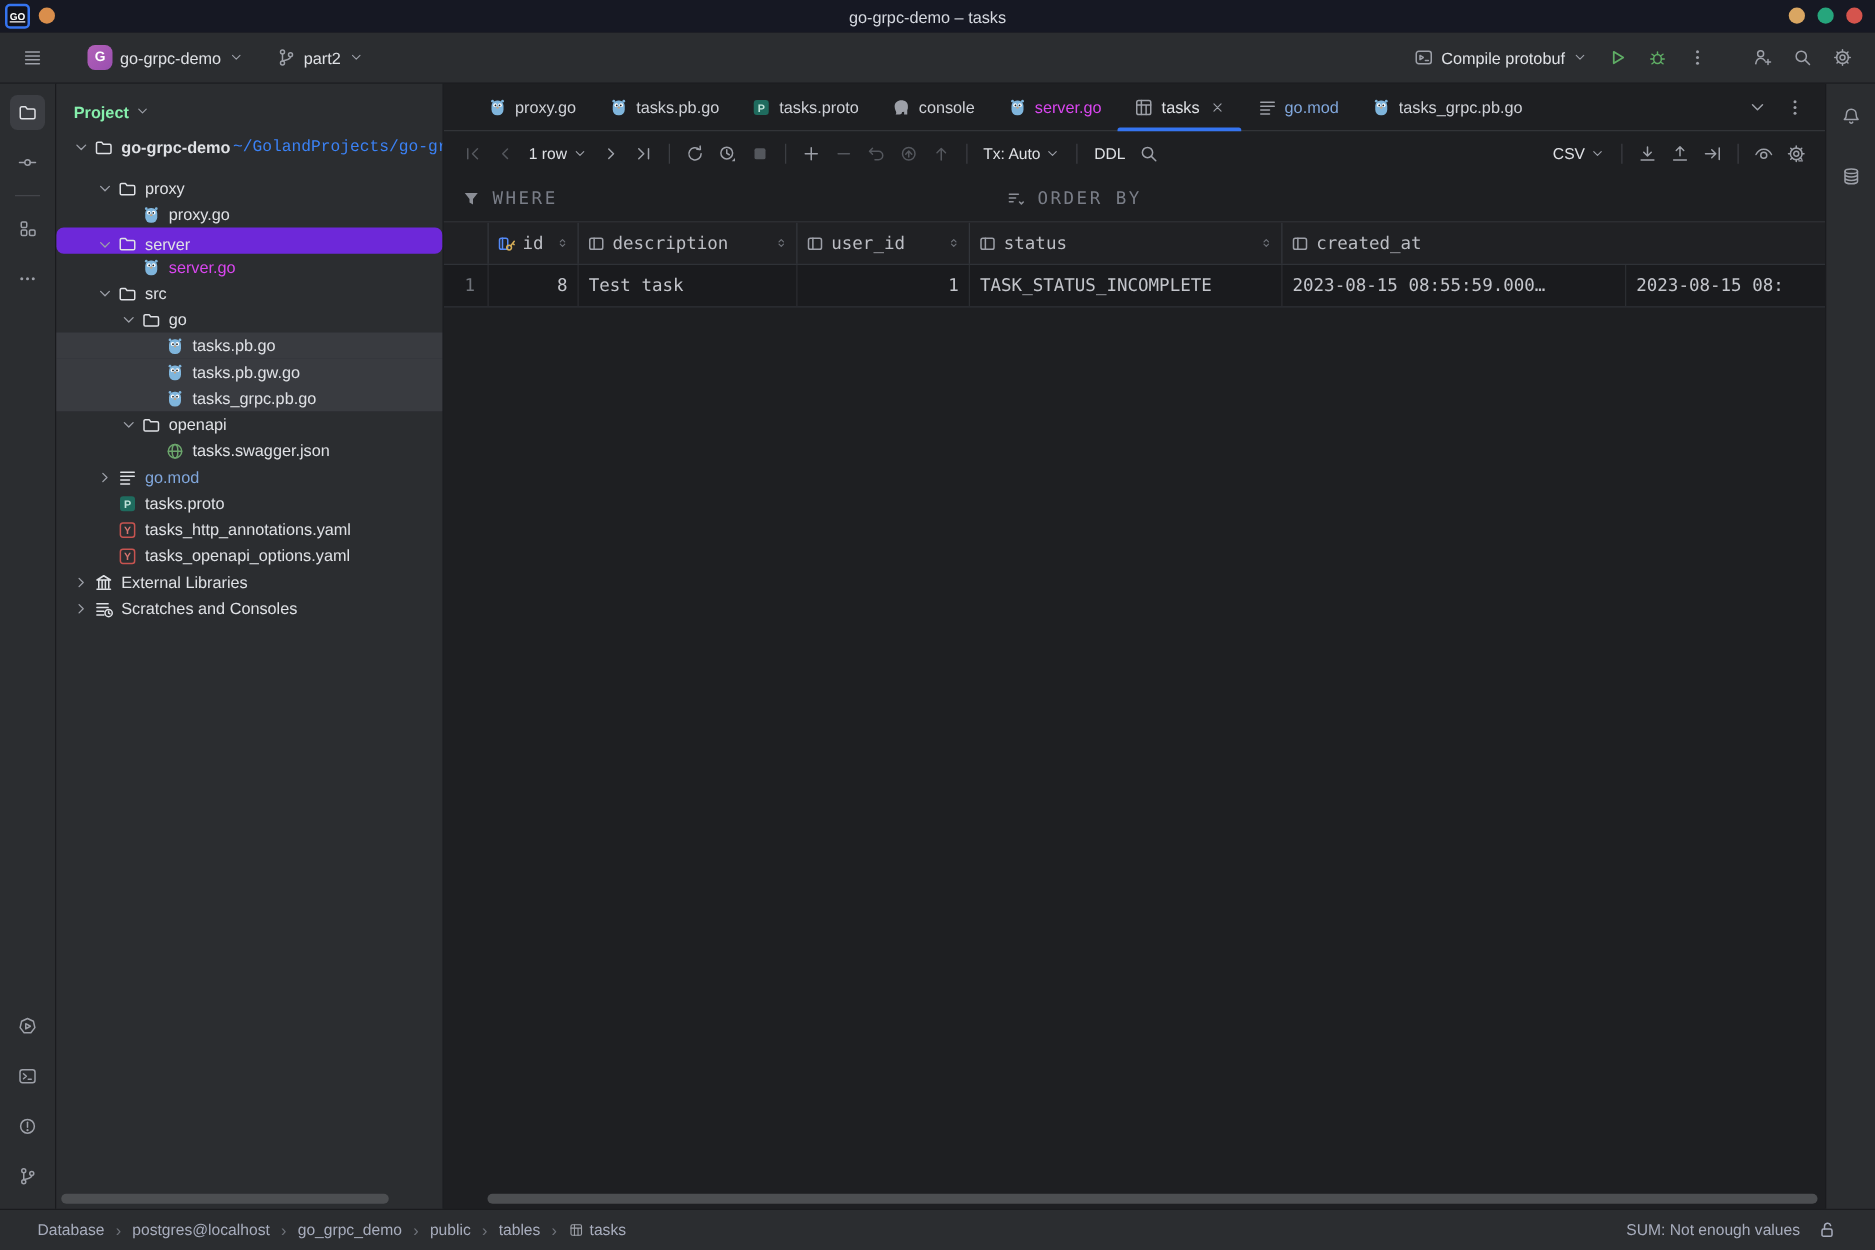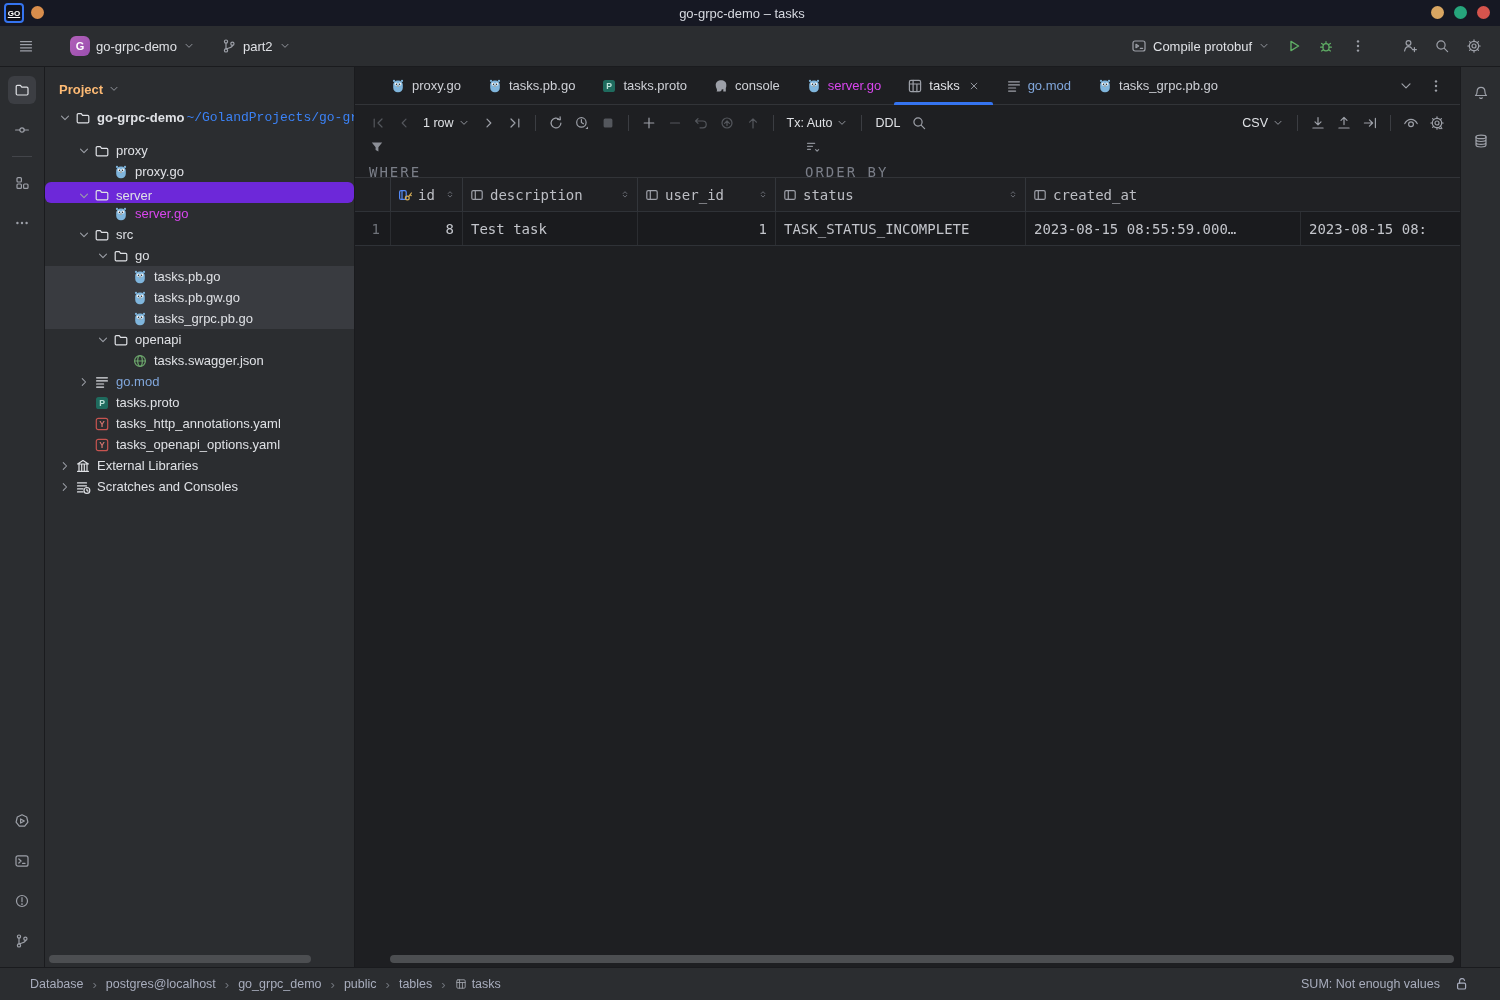--- a/index.html
+++ b/index.html
@@ -31,21 +31,21 @@
   .content { display:flex; height:900px; }
 
   .left-strip { width:45px; background:#2b2d30; border-right:1px solid #1a1b1e; display:flex; flex-direction:column; align-items:center; padding:9px 0 12px; gap:12px; color:#9DA0A8; }
   .sbtn { width:28px; height:28px; border-radius:6px; display:flex; align-items:center; justify-content:center; }
   .sbtn.active { background:#3C3E43; color:#DFE1E5; }
   .strip-div { width:20px; height:1px; background:#43454A; }
   .strip-bottom { margin-top:auto; display:flex; flex-direction:column; align-items:center; gap:12px; }
 
   
   .project-panel { width:310px; background:#2b2d30; border-right:1px solid #1a1b1e; padding-top:8px; position:relative; overflow:hidden; }
-  .panel-header { height:28px; display:flex; align-items:center; gap:5px; padding:0 14px; color:#fdba74; font-weight:bold; }
+  .panel-header { height:28px; display:flex; align-items:center; gap:5px; padding:0 14px; color:#86efac; font-weight:bold; }
   .panel-header .icon { color:#9DA0A8; }
   .tree { margin-top:4px; }
   .tree-row { height:21px; display:flex; align-items:center; white-space:nowrap; overflow:hidden; color:#DFE1E5; cursor:default; }
   .tree-row .chev { width:20px; display:inline-flex; justify-content:center; color:#9DA0A8; flex:none; }
   .tree-row .icon { margin-right:6px; }
   .tree-row.hl-hover { background:#6d28d9; border-radius:6px;align-items:flex-end; }
   .tree-row.hl-selected { background:#393B40; }
   .t-extra { color:#3b82f6; margin-left:2px;font-family:Liberation Mono, monospace; }
   .t-bold { font-weight:bold; }
   .t-green { color:#d946ef; }
@@ -64,21 +64,21 @@
 
   .grid-toolbar { height:36px; flex:none; display:flex; align-items:center; padding:0 10px; }
   .gbtn { width:26px; height:26px; border-radius:4px; display:flex; align-items:center; justify-content:center; color:#9DA0A8; flex:none; }
   .gbtn.disabled { color:#54575D; }
   .glabel { display:flex; align-items:center; gap:4px; color:#DFE1E5; font-size:12.5px; padding:0 6px; height:26px; border-radius:4px; flex:none; }
   .glabel .icon { color:#9DA0A8; }
   .gdiv { width:1px; height:16px; background:#3B3D42; margin:0 7px; flex:none; }
   .gt-right { margin-left:auto; display:flex; align-items:center; }
 
   .filter-bar { height:37px; flex:none; border-bottom:1px solid #323438; position:relative; display:flex; align-items:center; font-family:"DejaVu Sans Mono",monospace; font-size:14px; color:#7A7E88; }
-  .fsec { display:flex; gap:9px; letter-spacing:2px;flex-direction:column; }
+  .fsec { display:flex; align-items:center; gap:9px; letter-spacing:2px; }
   .fsec .icon { color:#8B8E96; }
   .fsec.where { margin-left:14px; }
   .fsec.order { position:absolute; left:450px; }
 
   .grid-area { flex:1; position:relative; font-family:"DejaVu Sans Mono",monospace; overflow:hidden; }
   .grid-header, .grid-row { display:grid; grid-template-columns:35px 72px 175px 138px 250px 275px 1fr; }
   .grid-header { height:34px; background:#202124; border-bottom:1px solid #2F3237; }
   .hcell { display:flex; align-items:center; gap:5px; padding:0 6px; color:#BCBEC4; font-size:14px; border-left:1px solid #33363B; overflow:hidden; white-space:nowrap; }
   .hcell:first-child { border-left:none; }
   .hcell .colicon { color:#9DA0A8; }

